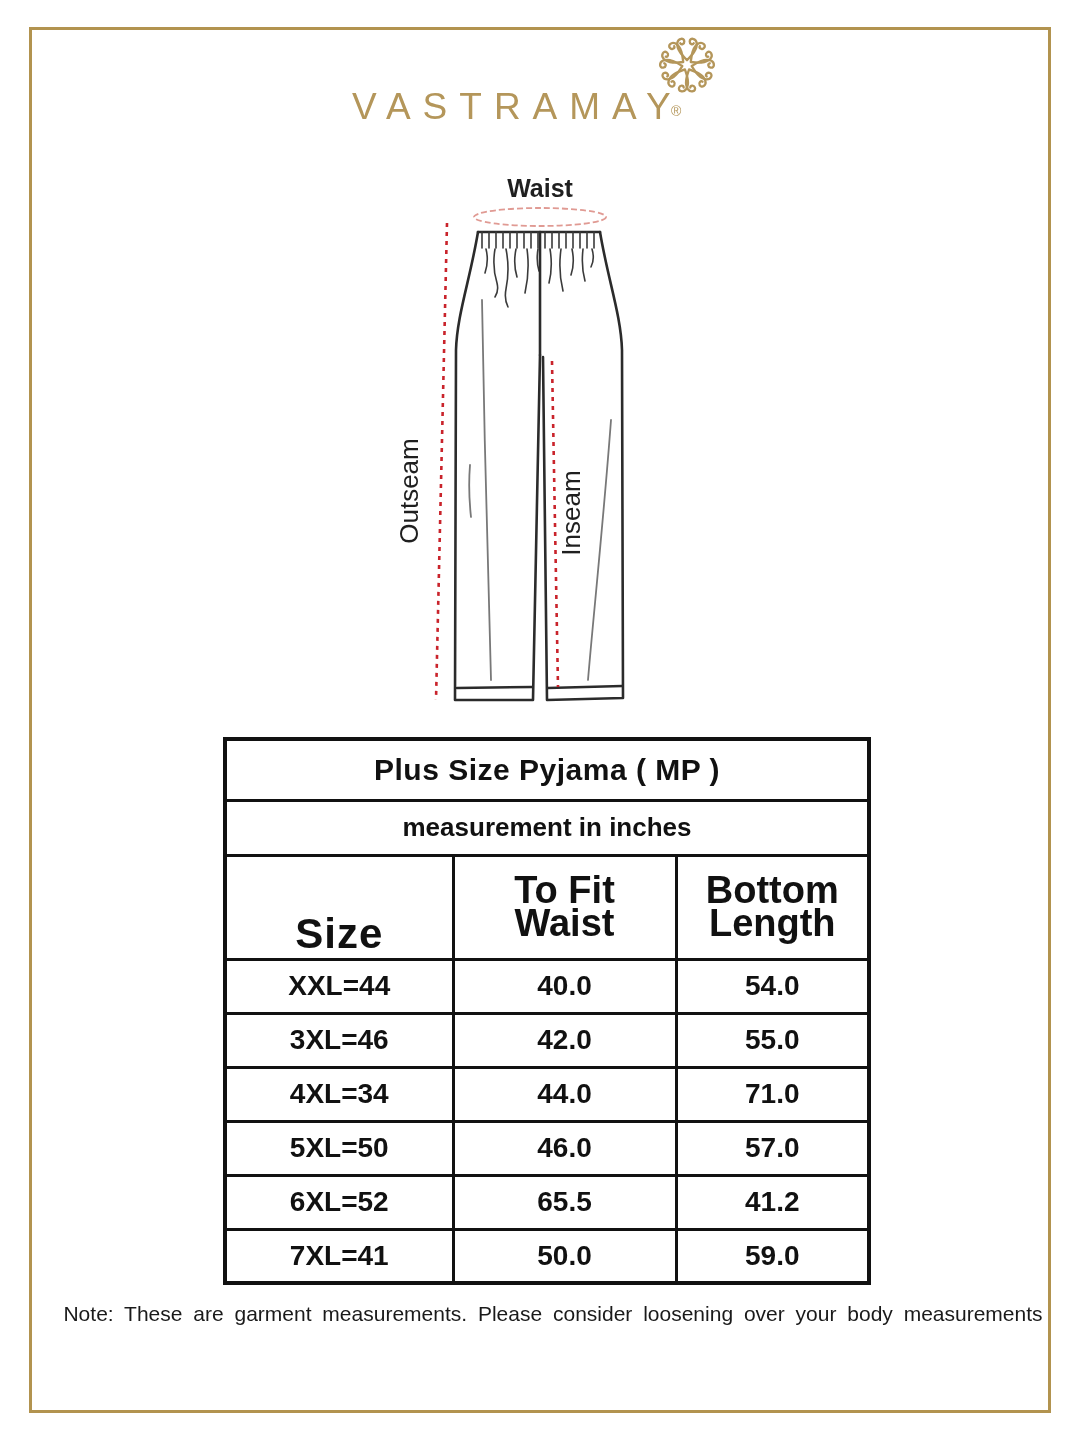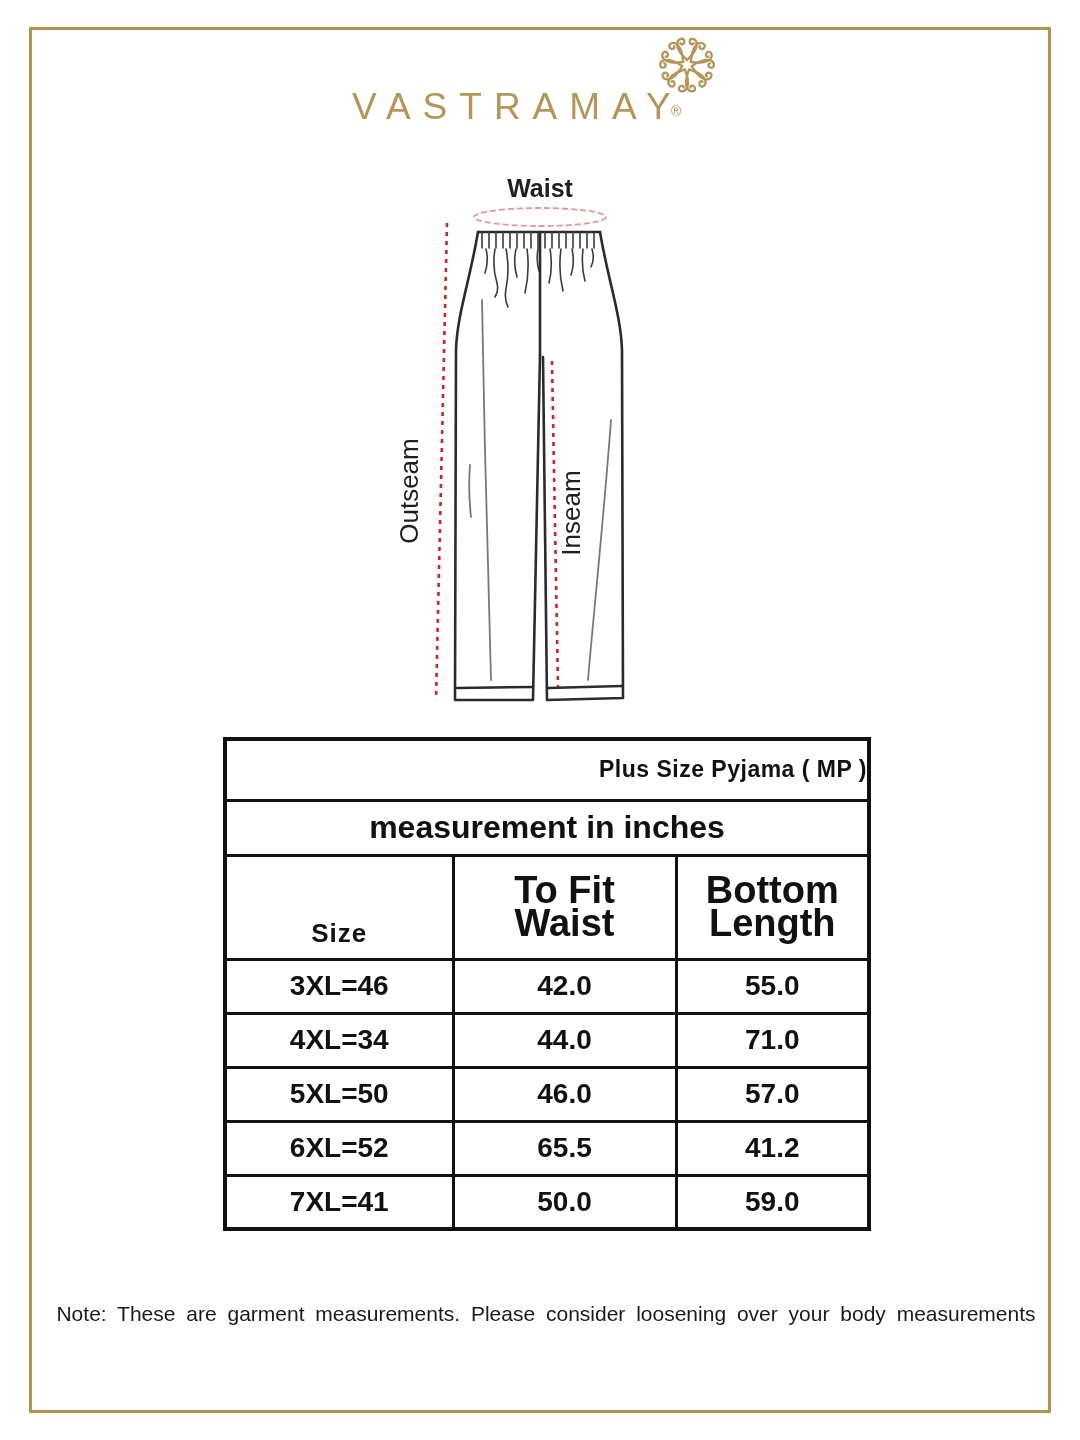--- a/index.html
+++ b/index.html
@@ -50,31 +50,31 @@
     position:absolute;left:223px;top:737px;width:644px;
     border-collapse:collapse;table-layout:fixed;
     color:var(--ink);
   }
   .size-table td,.size-table th{
     border:3px solid var(--ink);
     text-align:center;vertical-align:middle;
     font-weight:bold;
   }
   .size-table{border:4px solid var(--ink);}
-  .title-row td{height:61px;font-size:23px;letter-spacing:0.5px;text-align:right;}
-  .subtitle-row td{height:55px;font-size:32px;}
+  .title-row td{height:61px;font-size:30px;letter-spacing:0.5px;}
+  .subtitle-row td{height:55px;font-size:26px;}
   .header-row th{height:104px;font-size:38px;line-height:33px;}
   .header-row th span{display:inline-block;max-width:135px;}
-  .header-row th.size-col{vertical-align:bottom;padding-bottom:8px;font-size:26px;letter-spacing:1px;}
+  .header-row th.size-col{vertical-align:bottom;padding-bottom:8px;font-size:42px;letter-spacing:1px;}
   .header-row th.size-col span{max-width:200px;}
   .data-row td{height:54px;font-size:28px;}
 
   
   .note{
-    position:absolute;left:41px;top:1297px;width:1010px;
+    position:absolute;left:48px;top:1297px;width:1010px;
     text-align:center;color:#1a1a1a;
     font-size:21px;line-height:33px;word-spacing:5px;
   }
 </style>
 </head>
 <body>
 
 <div class="frame"></div>
 
 <div class="logo-text">VASTRAMAY</div>
@@ -171,20 +171,25 @@
       <td colspan="3">measurement in inches</td>
     </tr>
     <tr class="header-row">
         <th class="size-col"><span>Size</span></th>
         <th><span>To Fit Waist</span></th>
         <th><span>Bottom Length</span></th>
       </tr>
   </thead>
   <tbody>
       <tr class="data-row">
+        <td>XXL=44</td>
+        <td>40.0</td>
+        <td>54.0</td>
+      </tr>
+      <tr class="data-row">
         <td>3XL=46</td>
         <td>42.0</td>
         <td>55.0</td>
       </tr>
       <tr class="data-row">
         <td>4XL=34</td>
         <td>44.0</td>
         <td>71.0</td>
       </tr>
       <tr class="data-row">

